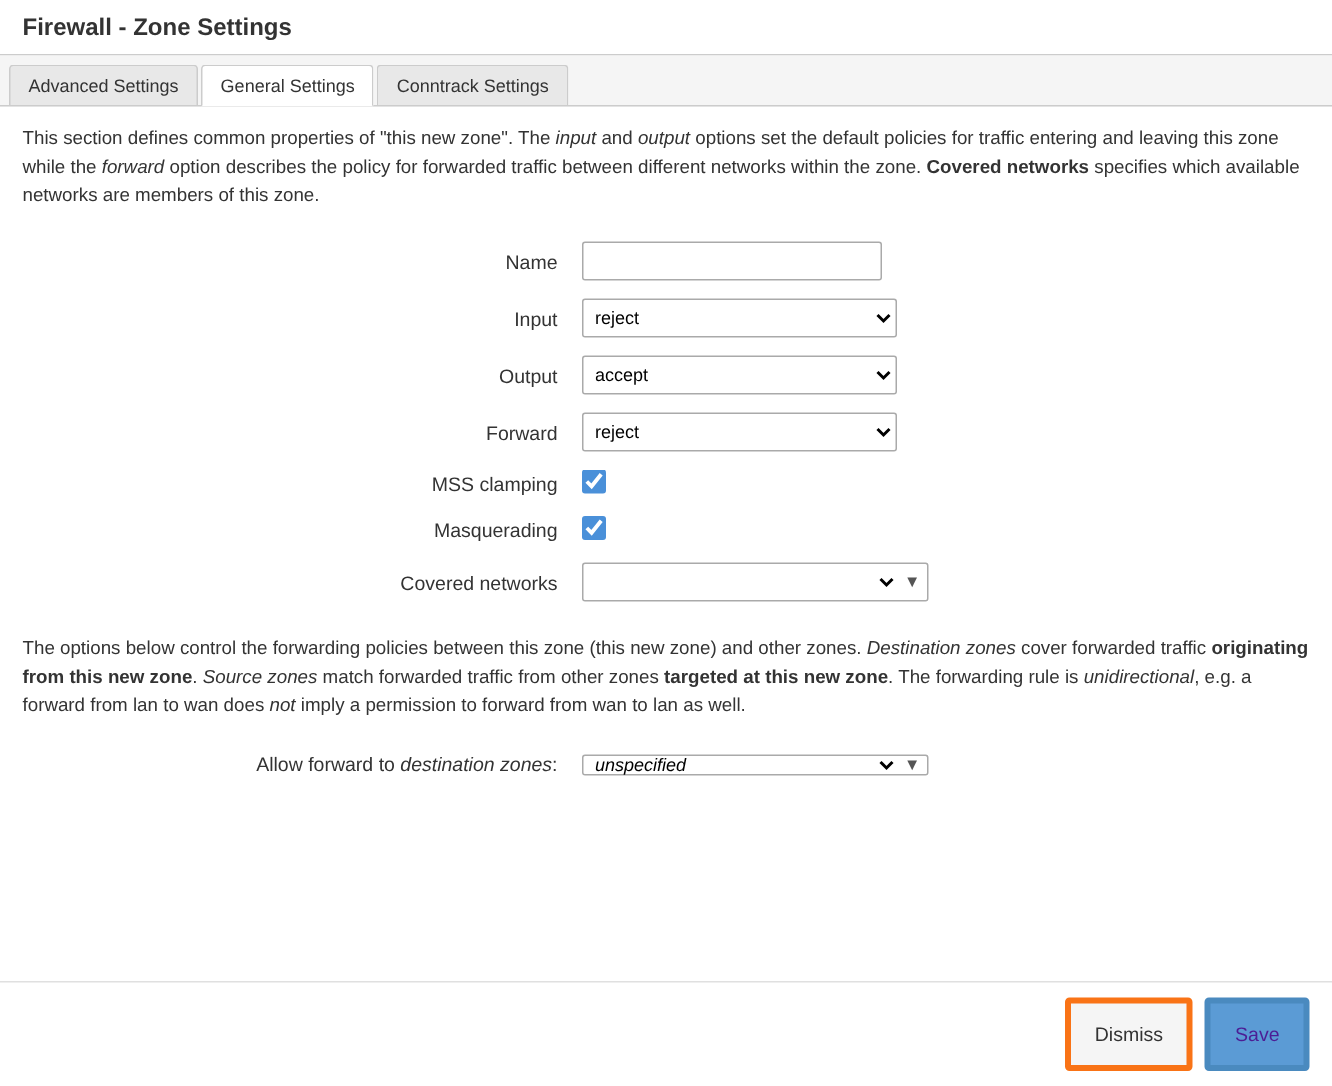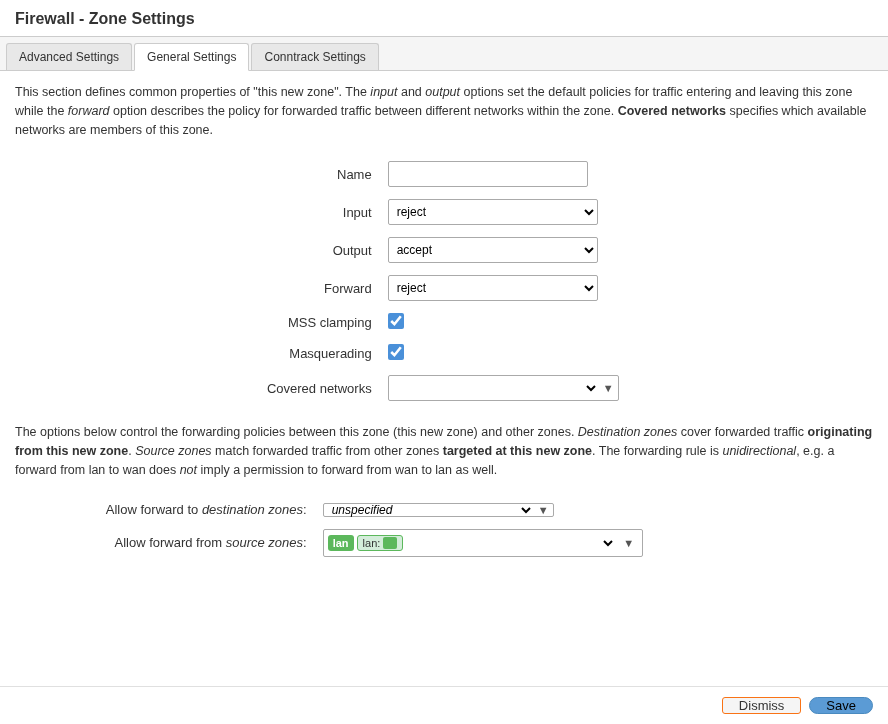--- a/index.html
+++ b/index.html
@@ -133,35 +133,34 @@
       padding: 10px 15px;
       gap: 8px;
       position: fixed;
       bottom: 0;
       right: 0;
       width: 888px;
       background: #fff;
       border-top: 1px solid #e0e0e0;
     }
     .btn {
-      padding: 0 16px;
+      padding: 13px 16px;
       font-size: 13px;
       border-radius: 3px;
-      border: 1px solid #f97316;
+      border: 4px solid #f97316;
       cursor: pointer;
     }
     .btn-dismiss {
       background: #f5f5f5;
       color: #333;
     }
     .btn-save {
       background: #5b9bd5;
-      color: #000000;
+      color: #4c1d95;
       border-color: #4a8abf;
-      border-radius: 12px;
     }
   </style>
 </head>
 <body>
 
 <div class="page-header">
   <h1>Firewall - Zone Settings</h1>
 </div>
 
 <div class="tabs">
@@ -276,38 +275,20 @@
       </td>
       <td>
         <div style="display:inline-flex; align-items:center; border:1px solid #aaa; border-radius:2px; background:#fff; min-width:200px; height:14px;">
           <select style="border:none; outline:none; background:transparent; flex:1; height:24px; font-size:12px; font-style:italic;">
             <option value="unspecified" selected="">unspecified</option>
           </select>
           <span style="padding:0 4px; font-size:11px; color:#555;">▼</span>
         </div>
       </td>
     </tr>
-    <tr>
-      <td style="text-align:right; width:180px; padding-right:12px; vertical-align:middle;">
-        Allow forward from <em>source zones</em>:
-      </td>
-      <td>
-        <div style="display:inline-flex; align-items:center; border:1px solid #aaa; border-radius:2px; background:#fff; min-width:200px; min-height:26px; padding:2px 4px; gap:3px;">
-          <span class="tag-lan">lan</span>
-          <span class="tag-lan-info">
-            lan:
-            <span style="display:inline-block; width:14px; height:12px; background:#5cb85c; border-radius:2px;"></span>
-          </span>
-          <select style="border:none; outline:none; background:transparent; min-width:20px; height:22px; font-size:12px;">
-            <option value=""></option>
-          </select>
-          <span style="padding:0 4px; font-size:11px; color:#555;">▼</span>
-        </div>
-      </td>
-    </tr>
   </tbody>
     </table>
 
 </div>
 
 <div class="footer-buttons">
   <button class="btn btn-dismiss">Dismiss</button>
   <button class="btn btn-save">Save</button>
 </div>
 

